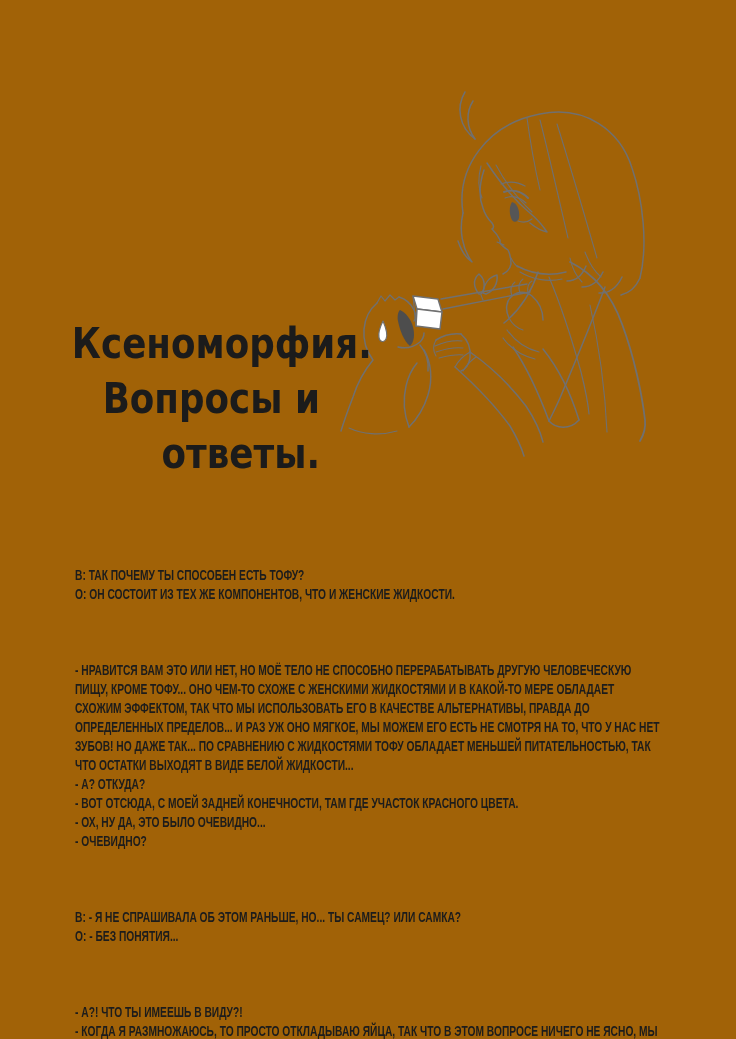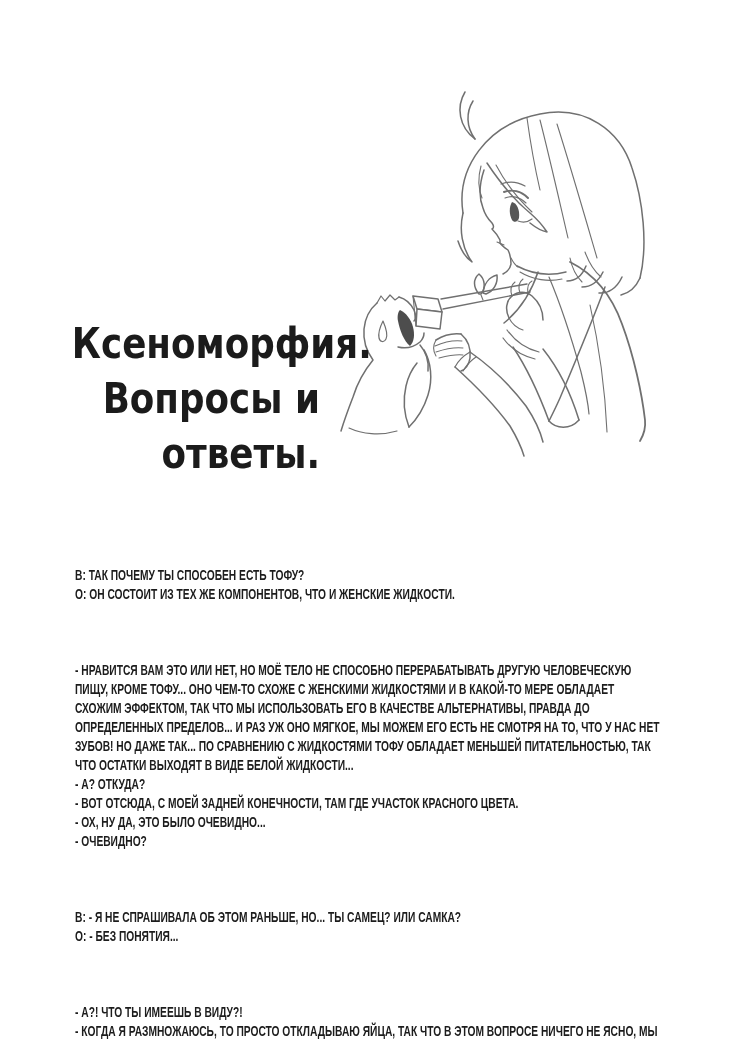--- a/index.html
+++ b/index.html
@@ -1,18 +1,18 @@
 <!DOCTYPE html>
 <html><head>
 <meta charset="utf-8">
 <style>
   html,body { margin:0; padding:0; background:#e8e8e8; }
   .page {
     position:relative; width:736px; height:1039px;
-    background:#ffffff; overflow:hidden; margin:0 auto;
+    background:#a16207; overflow:hidden; margin:0 auto;
     font-family:"Liberation Sans", sans-serif;
   }
   .art { position:absolute; left:0; top:0; }
   .title {
     position:absolute; left:28px; top:316px; width:292px;
     text-align:right; color:#1b1b1b;
     font-family:"DejaVu Sans", sans-serif; font-weight:bold;
     font-size:42px; line-height:55px;
     transform:scaleX(0.85); transform-origin:100% 0;
     white-space:nowrap;

